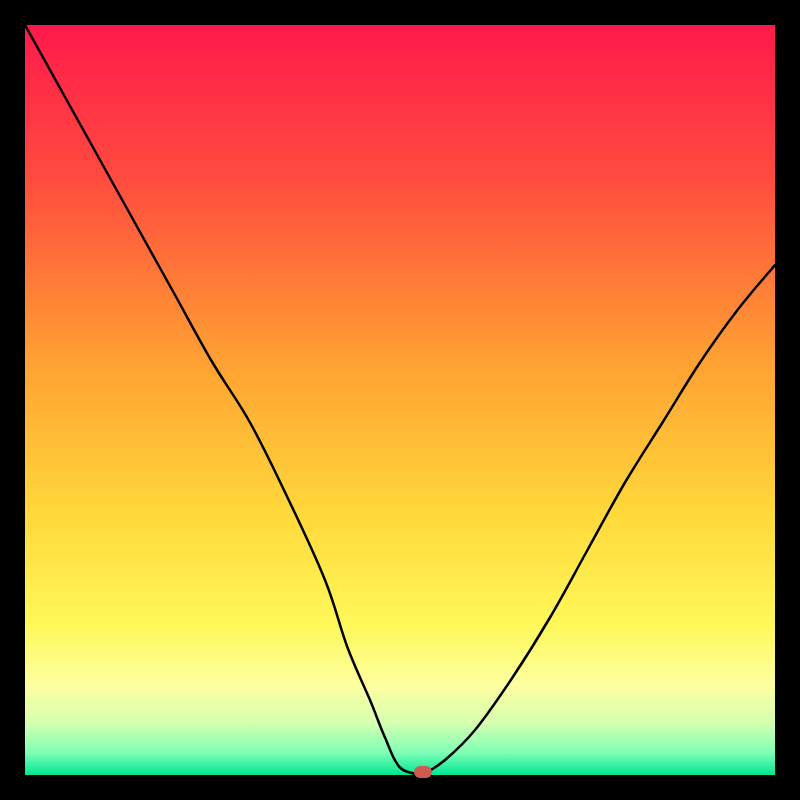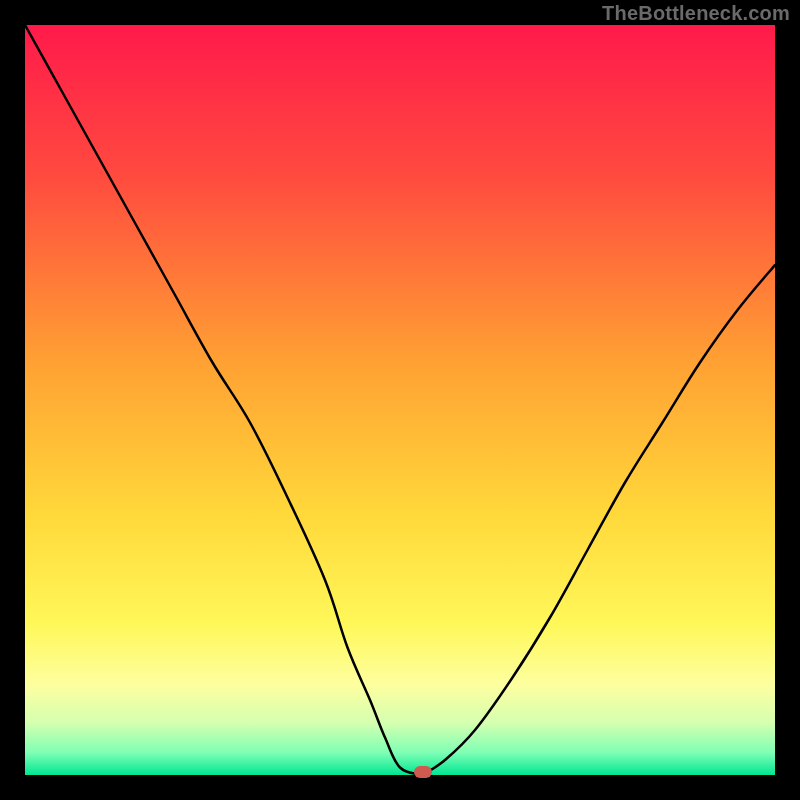--- a/index.html
+++ b/index.html
@@ -47,21 +47,20 @@
     border-radius: 6px;
     transform: translate(-50%, -50%);
     z-index: 4;
   }
 </style>
 </head>
 <body>
 
 <div class="frame">
 
-  <div class="watermark">TheBottleneck.com</div>
 
   <div class="plot">
     <svg viewBox="0 0 750 750">
       <defs>
         <linearGradient id="bg-grad" x1="0" y1="0" x2="0" y2="1">
         <stop offset="0%" stop-color="#ff1a4b"></stop>
             <stop offset="20%" stop-color="#ff4a3f"></stop>
             <stop offset="45%" stop-color="#ffa133"></stop>
             <stop offset="65%" stop-color="#ffd83a"></stop>
             <stop offset="80%" stop-color="#fff85a"></stop>

